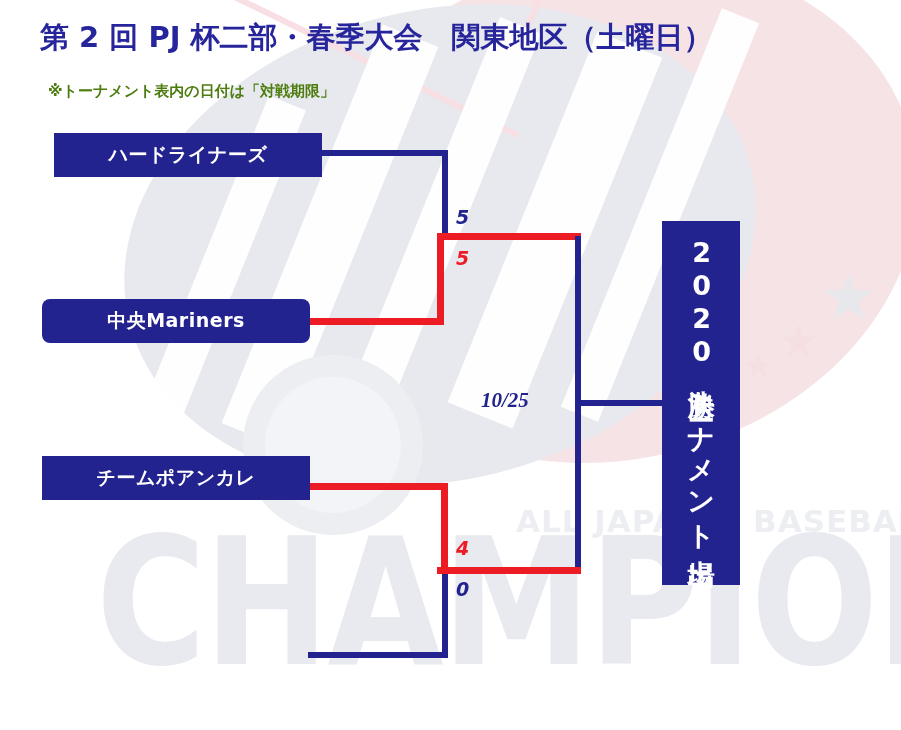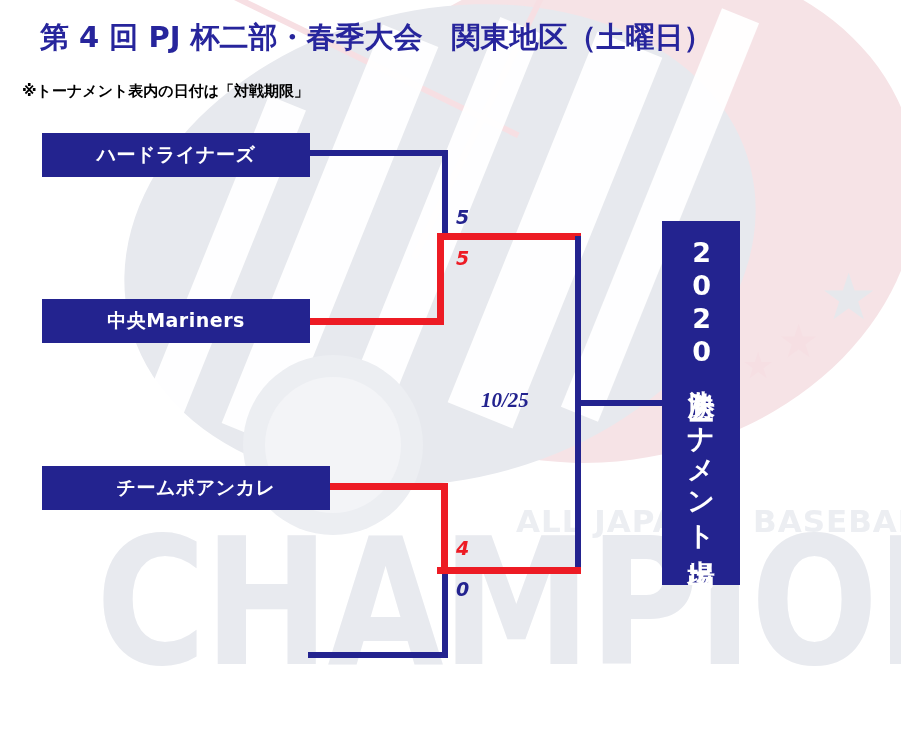--- a/index.html
+++ b/index.html
@@ -121,25 +121,25 @@
     left: 40px;
     top: 18px;
     font-size: 29px;
     font-weight: 700;
     color: #27259c;
     white-space: nowrap;
     letter-spacing: 0px;
   }
   .subtitle {
     position: absolute;
-    left: 22px;
+    left: 48px;
     top: 82px;
     font-size: 15px;
     font-weight: 700;
-    color: #000000;
+    color: #4d7c0f;
     white-space: nowrap;
   }
 
   
   .ln { position: absolute; }
   .ln.navy { background: #23238f; }
   .ln.red  { background: #ed1b24; }
 
   
   .team-box {
@@ -149,23 +149,23 @@
     display: flex;
     align-items: center;
     justify-content: center;
     font-size: 19px;
     font-weight: 700;
     letter-spacing: .5px;
     height: 44px;
     width: 268px;
     left: 42px;
   }
-  .t1 { top: 133px; }
-  .t2 { top: 299px; }
-  .t3 { top: 466px; padding-left: 20px; }
+  .t1 { top: 133px; margin-left: 12px; }
+  .t2 { top: 299px; border-radius: 8px; }
+  .t3 { top: 456px; }
   .t4 { top: 634px; }
 
   
   .advance-box {
     position: absolute;
     left: 662px;
     top: 221px;
     width: 78px;
     height: 364px;
     background: #23238f;
@@ -223,21 +223,21 @@
     <div class="wm-slash wm-s5"></div>
     <div class="wm-ball"></div>
     <div class="star-glyph star-a">★</div>
     <div class="star-glyph star-b">★</div>
     <div class="star-glyph star-c">★</div>
     <div class="star-glyph star-d">★</div>
     <div class="wm-smalltext">ALL JAPAN         R BASEBALL</div>
     <div class="wm-bigtext">CHAMPIONSHIP</div>
   </div>
 
-  <div class="title">第 4 回 PJ 杯二部・春季大会　関東地区（土曜日）</div>
+  <div class="title">第 2 回 PJ 杯二部・春季大会　関東地区（土曜日）</div>
   <div class="subtitle">※トーナメント表内の日付は「対戦期限」</div>
 
   <div class="ln navy" style="left:308px; top:150px; width:140px; height:6px;"></div>
   <div class="ln navy" style="left:442px; top:150px; width:6px; height:88px;"></div>
 
   <div class="ln red" style="left:308px; top:318px; width:134px; height:7px;"></div>
   <div class="ln red" style="left:437px; top:233px; width:7px; height:92px;"></div>
 
   <div class="ln red" style="left:437px; top:233px; width:144px; height:7px;"></div>
 

